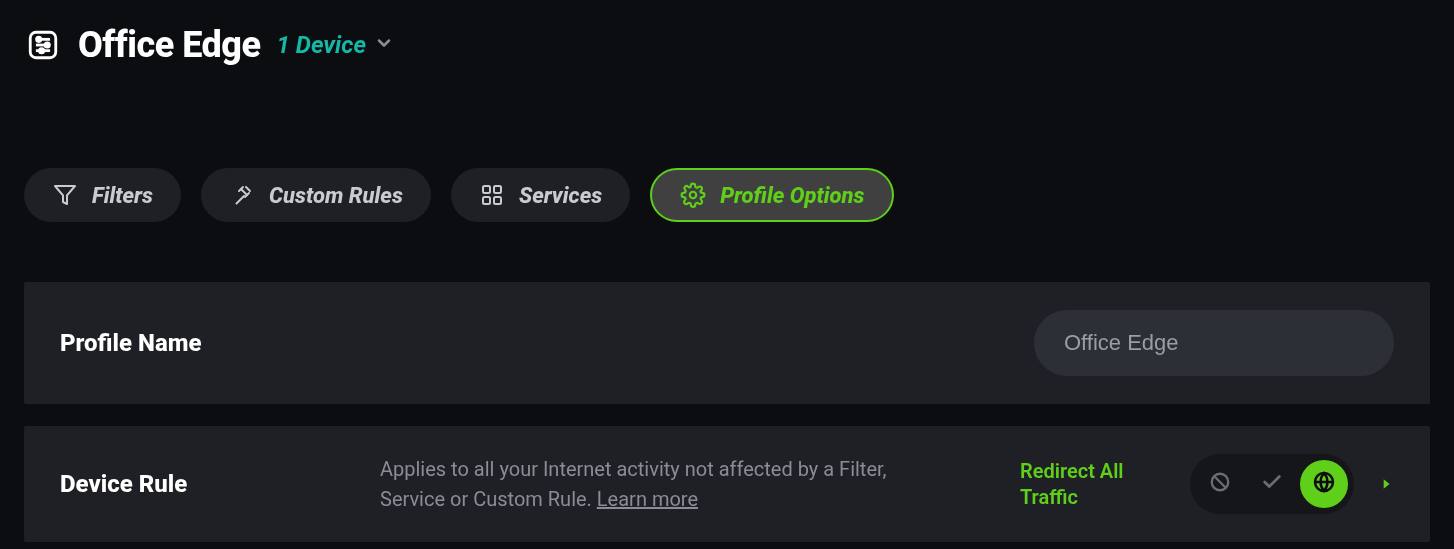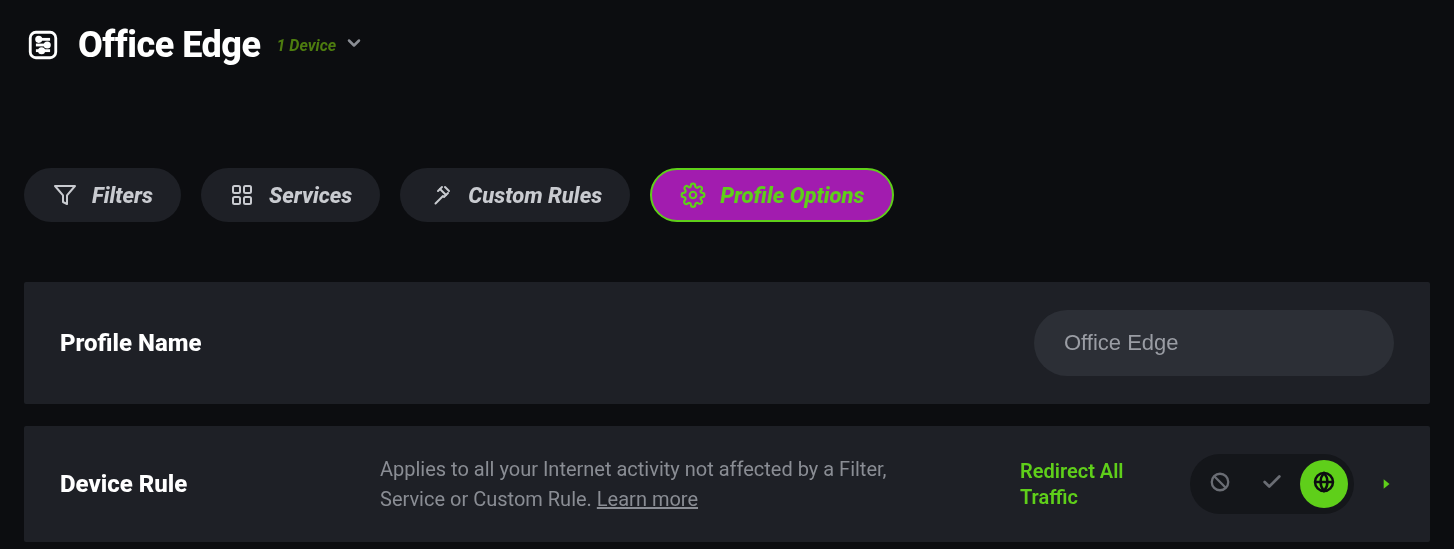--- a/index.html
+++ b/index.html
@@ -31,22 +31,22 @@
   .page-title {
     color: #ffffff;
     font-size: 36px;
     font-weight: 800;
     letter-spacing: -0.5px;
   }
   .device-selector {
     display: flex;
     align-items: center;
     gap: 8px;
-    color: #4d7c0f;
-    font-size: 16px;
+    color: #14b8a6;
+    font-size: 24px;
     font-weight: 700;
     font-style: italic;
     cursor: pointer;
   }
   .tabs {
     display: flex;
     gap: 20px;
     margin-bottom: 60px;
   }
   .tab {
@@ -64,21 +64,21 @@
     margin-top: 42px;
   }
   .tab-icon {
     width: 26px;
     height: 26px;
     display: flex;
     align-items: center;
     justify-content: center;
   }
   .tab.active {
-    background: #a21caf;
+    background: #404040;
     border: 2px solid #5fcf1a;
     color: #5fcf1a;
     padding: 12px 28px;
   }
   .card {
     background: #1e2026;
     border-radius: 2px;
     padding: 28px 36px;
     margin-bottom: 22px;
     display: flex;
@@ -187,40 +187,40 @@
   <div class="tab">
     <span class="tab-icon">
       <svg width="24" height="24" viewBox="0 0 24 24" fill="none" stroke="#c9cbd0" stroke-width="2" stroke-linecap="round" stroke-linejoin="round">
         <polygon points="22 3 2 3 10 12.46 10 19 14 21 14 12.46 22 3"></polygon>
       </svg>
     </span>
     <span>Filters</span>
   </div>
   <div class="tab">
     <span class="tab-icon">
-      <svg width="24" height="24" viewBox="0 0 24 24" fill="none" stroke="#c9cbd0" stroke-width="2">
-        <rect x="3" y="3" width="7" height="7" rx="1.5"></rect>
-        <rect x="14" y="3" width="7" height="7" rx="1.5"></rect>
-        <rect x="3" y="14" width="7" height="7" rx="1.5"></rect>
-        <rect x="14" y="14" width="7" height="7" rx="1.5"></rect>
-      </svg>
-    </span>
-    <span>Services</span>
-  </div>
-  <div class="tab">
-    <span class="tab-icon">
       <svg width="24" height="24" viewBox="0 0 24 24" fill="none" stroke="#c9cbd0" stroke-width="2" stroke-linecap="round" stroke-linejoin="round">
         <path d="M14 13l-7.5 7.5"></path>
         <path d="M11 6l6 6"></path>
         <path d="M16 4l4 4"></path>
         <path d="M9 8l4-4"></path>
         <path d="M15 14l4-4"></path>
       </svg>
     </span>
     <span>Custom Rules</span>
+  </div>
+  <div class="tab">
+    <span class="tab-icon">
+      <svg width="24" height="24" viewBox="0 0 24 24" fill="none" stroke="#c9cbd0" stroke-width="2">
+        <rect x="3" y="3" width="7" height="7" rx="1.5"></rect>
+        <rect x="14" y="3" width="7" height="7" rx="1.5"></rect>
+        <rect x="3" y="14" width="7" height="7" rx="1.5"></rect>
+        <rect x="14" y="14" width="7" height="7" rx="1.5"></rect>
+      </svg>
+    </span>
+    <span>Services</span>
   </div>
   <div class="tab active">
     <span class="tab-icon">
       <svg width="26" height="26" viewBox="0 0 24 24" fill="none" stroke="#5fcf1a" stroke-width="2" stroke-linecap="round" stroke-linejoin="round">
         <circle cx="12" cy="12" r="3"></circle>
         <path d="M19.4 15a1.65 1.65 0 0 0 .33 1.82l.06.06a2 2 0 1 1-2.83 2.83l-.06-.06a1.65 1.65 0 0 0-1.82-.33 1.65 1.65 0 0 0-1 1.51V21a2 2 0 0 1-4 0v-.09a1.65 1.65 0 0 0-1-1.51 1.65 1.65 0 0 0-1.82.33l-.06.06a2 2 0 1 1-2.83-2.83l.06-.06A1.65 1.65 0 0 0 5.09 15a1.65 1.65 0 0 0-1.51-1H3.5a2 2 0 0 1 0-4h.09a1.65 1.65 0 0 0 1.51-1 1.65 1.65 0 0 0-.33-1.82l-.06-.06a2 2 0 1 1 2.83-2.83l.06.06A1.65 1.65 0 0 0 9 5.09a1.65 1.65 0 0 0 1-1.51V3.5a2 2 0 0 1 4 0v.09a1.65 1.65 0 0 0 1 1.51 1.65 1.65 0 0 0 1.82-.33l.06-.06a2 2 0 1 1 2.83 2.83l-.06.06A1.65 1.65 0 0 0 18.91 9a1.65 1.65 0 0 0 1.51 1H20.5a2 2 0 0 1 0 4h-.09a1.65 1.65 0 0 0-1.51 1z"></path>
       </svg>
     </span>
     <span>Profile Options</span>
   </div>

